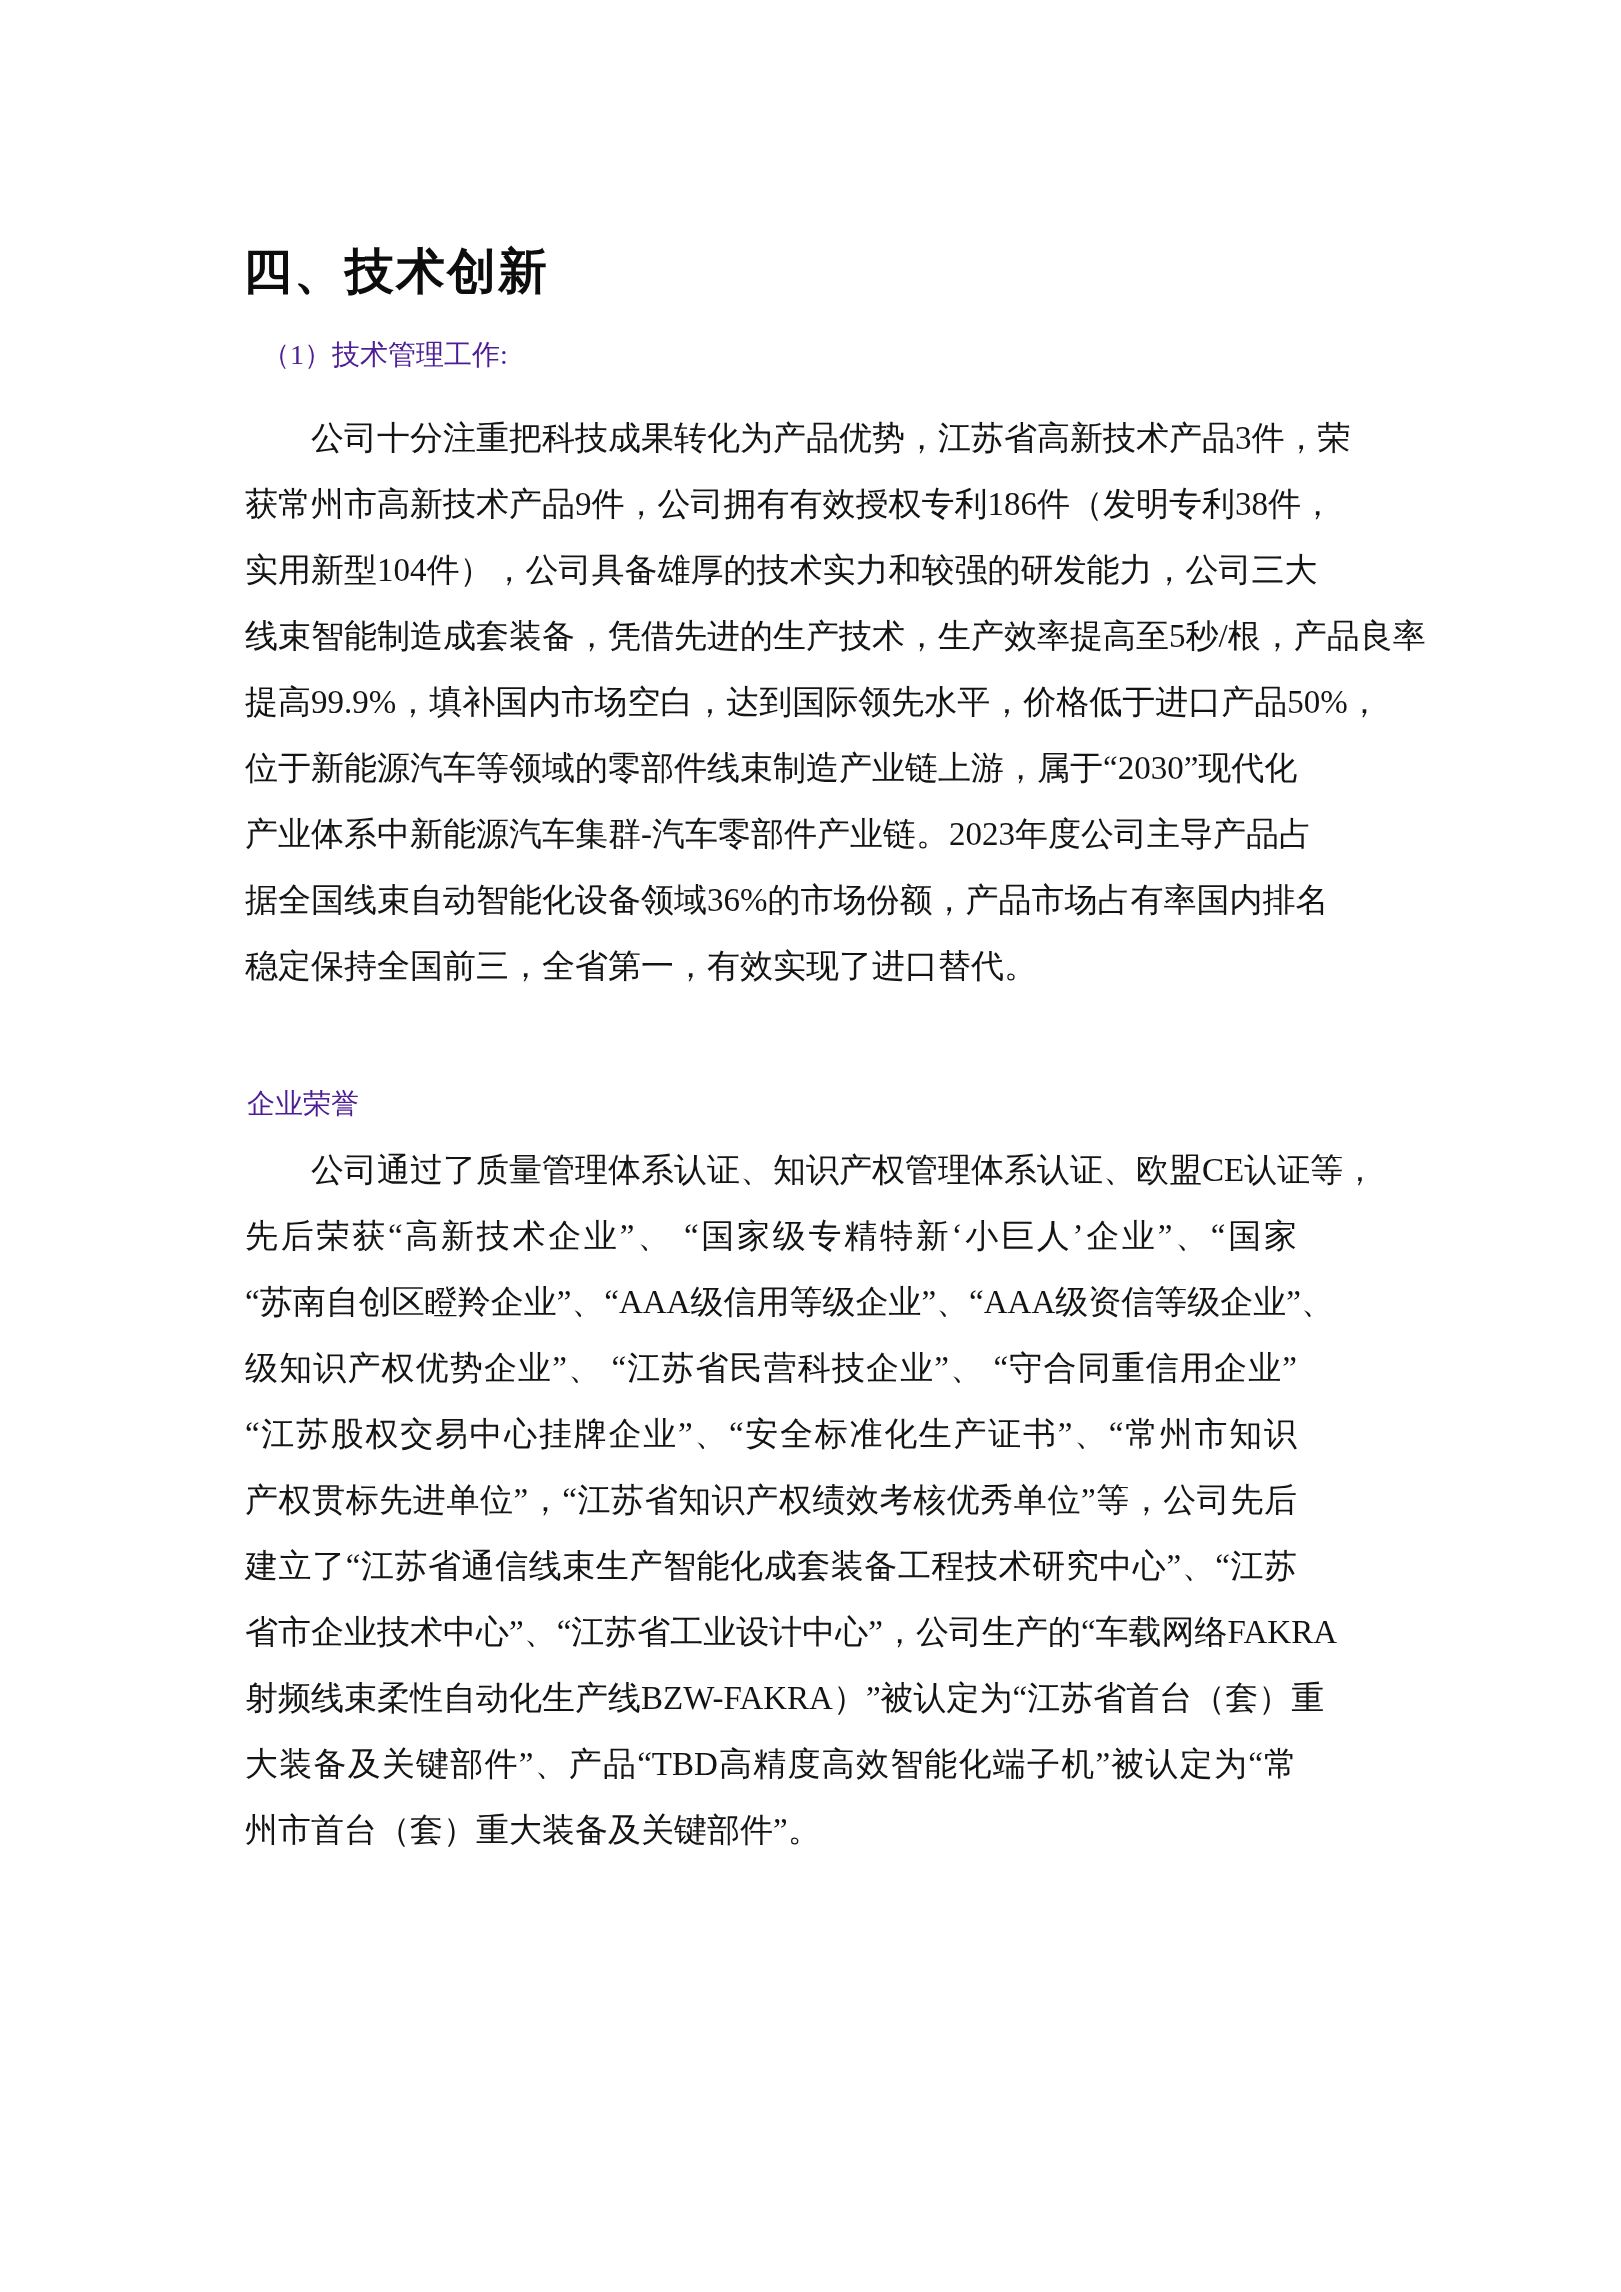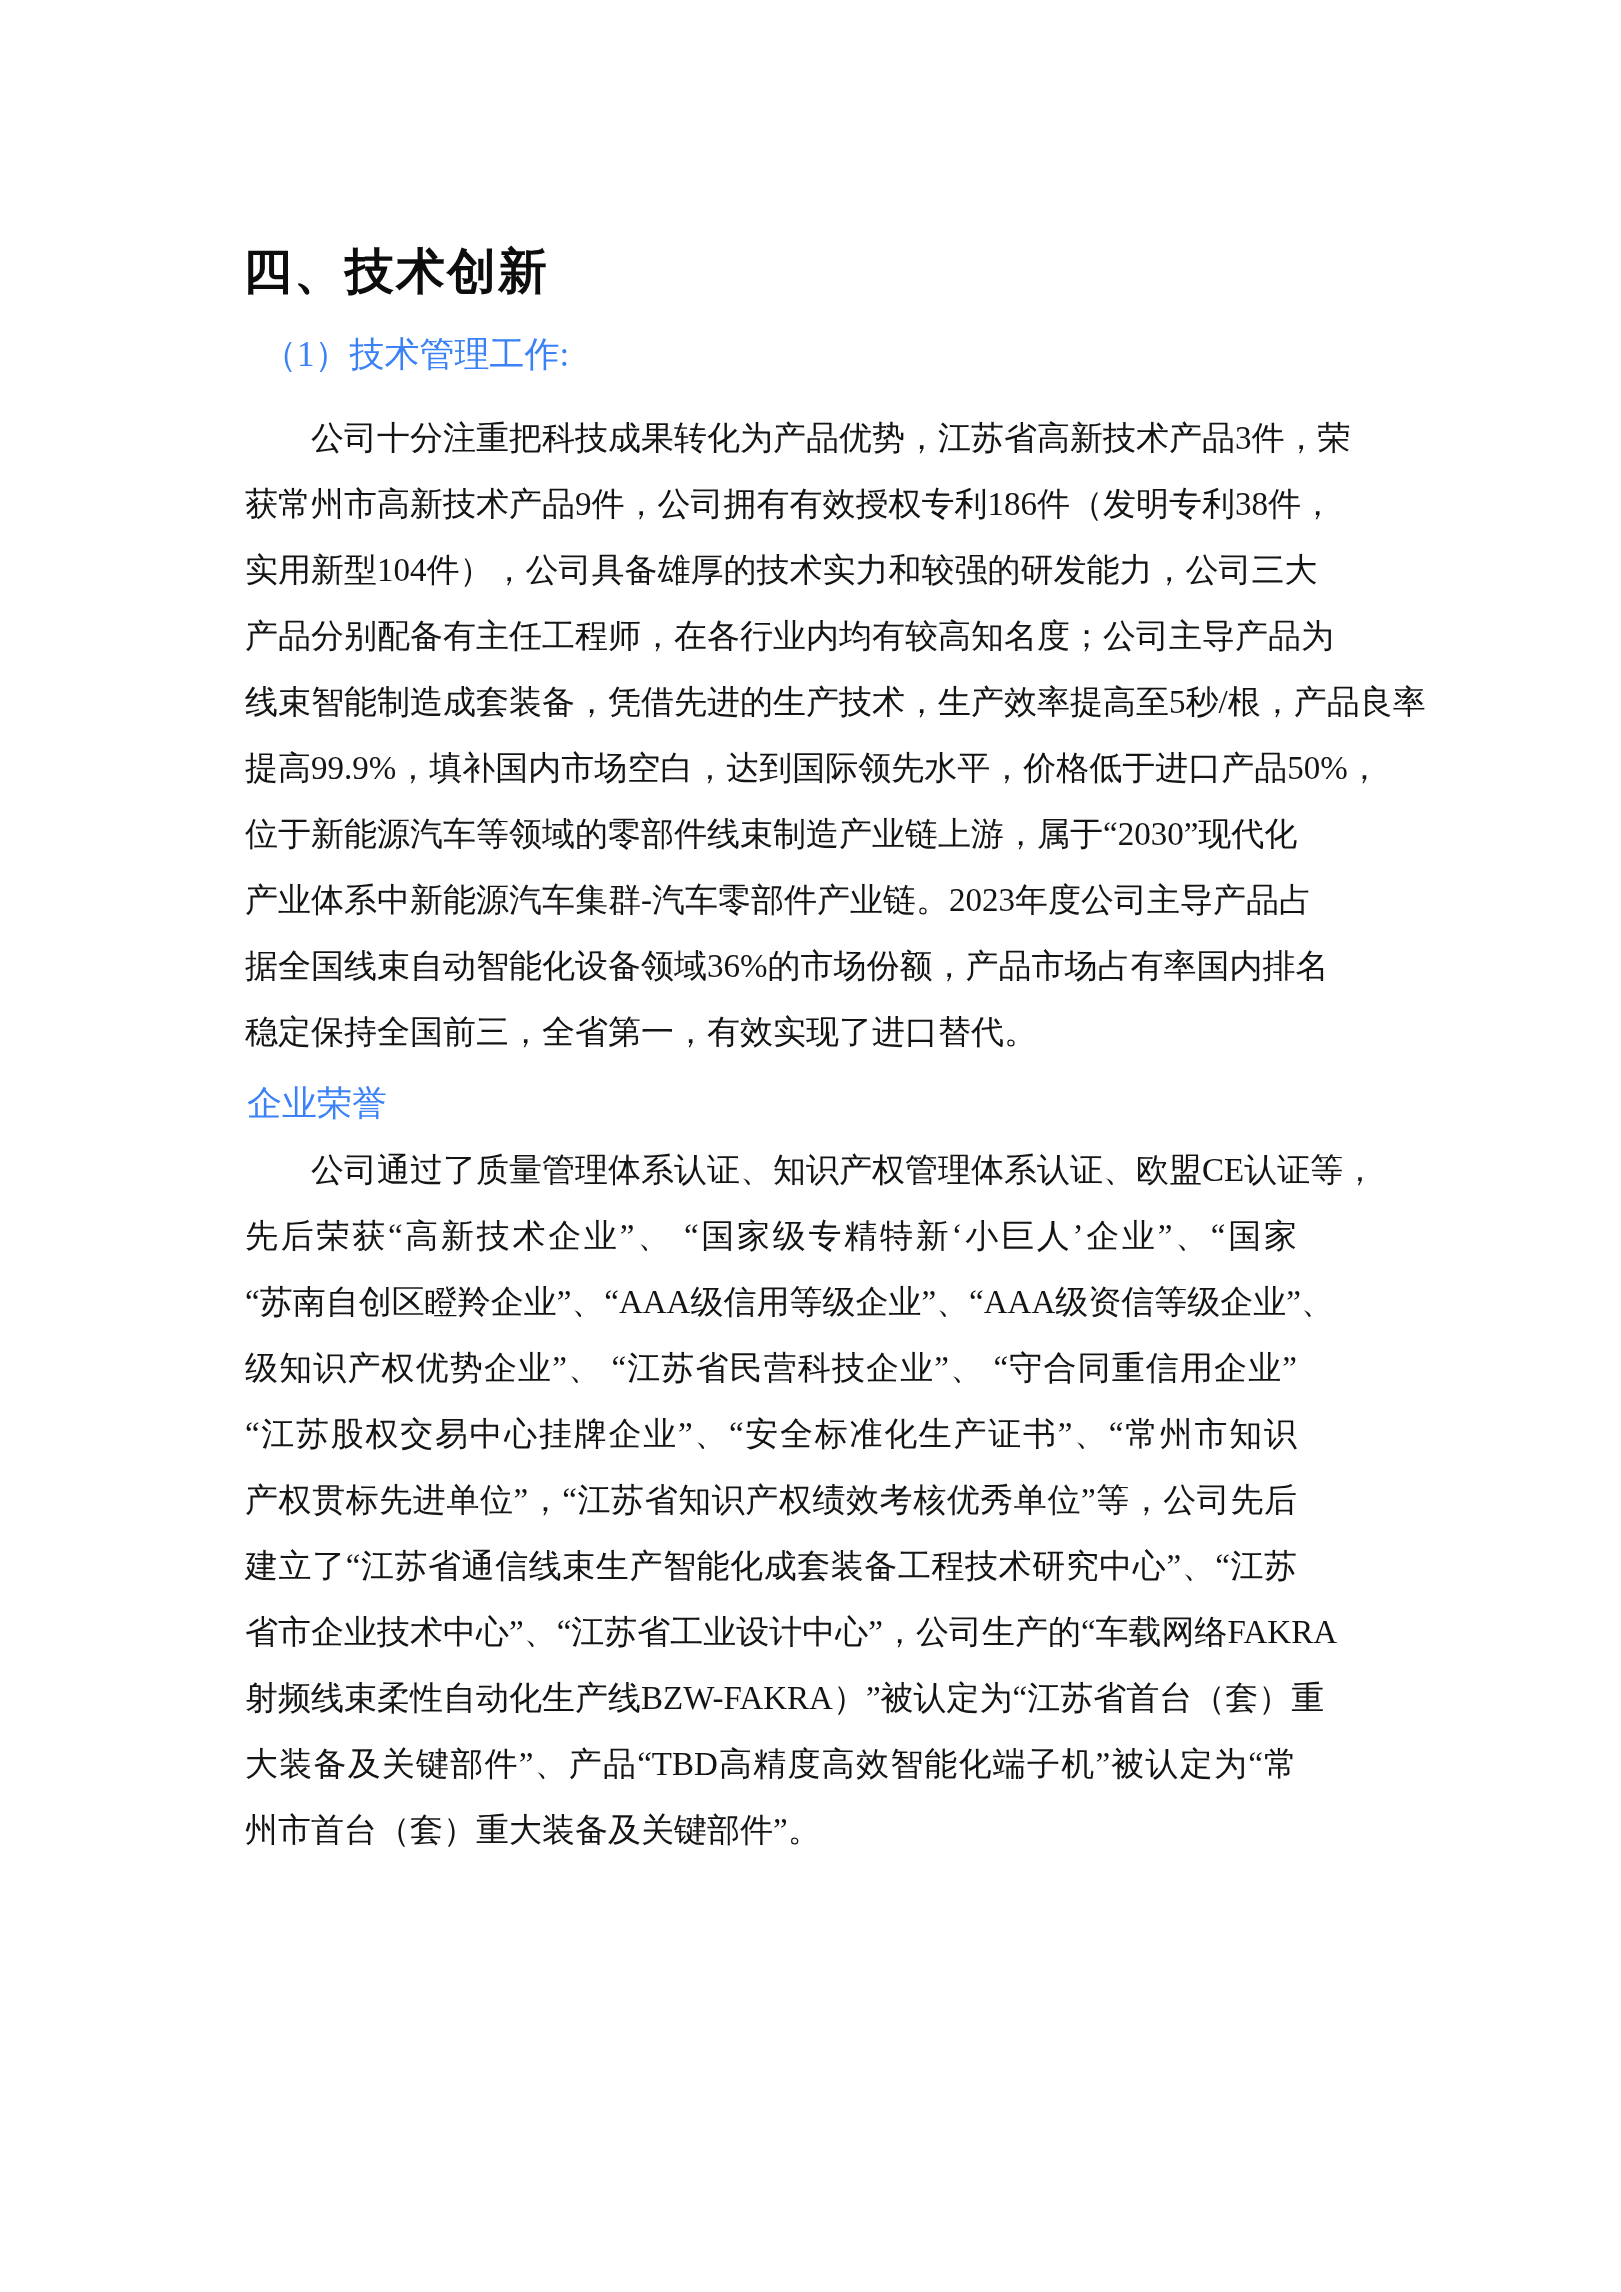--- a/index.html
+++ b/index.html
@@ -23,23 +23,23 @@
     font-family: "Liberation Sans", "DejaVu Sans", sans-serif;
     font-size: 49px;
     font-weight: 700;
     line-height: 1.1;
     letter-spacing: 2px;
     color: #0d0d0d;
     white-space: nowrap;
   }
   .subheading {
     position: absolute;
-    font-size: 35px;
+    font-size: 28px;
     line-height: 39px;
-    color: #3b82f6;
+    color: #4c1d95;
     white-space: nowrap;
   }
   #sub-tech {
     left: 262px;
     top: 335px;
   }
   #sub-honors {
     left: 247px;
     top: 1084px;
   }
@@ -74,21 +74,20 @@
 <div id="page">
 
   <h1 id="doc-title">四、技术创新</h1>
 
   <div id="sub-tech" class="subheading">（1）技术管理工作:</div>
 
   <div id="para-tech" class="para">
     <div class="pline first">公司十分注重把科技成果转化为产品优势，江苏省高新技术产品3件，荣</div>
     <div class="pline">获常州市高新技术产品9件，公司拥有有效授权专利186件（发明专利38件，</div>
     <div class="pline">实用新型104件），公司具备雄厚的技术实力和较强的研发能力，公司三大</div>
-    <div class="pline">产品分别配备有主任工程师，在各行业内均有较高知名度；公司主导产品为</div>
     <div class="pline">线束智能制造成套装备，凭借先进的生产技术，生产效率提高至5秒/根，产品良率</div>
     <div class="pline">提高99.9%，填补国内市场空白，达到国际领先水平，价格低于进口产品50%，</div>
     <div class="pline">位于新能源汽车等领域的零部件线束制造产业链上游，属于“2030”现代化</div>
     <div class="pline">产业体系中新能源汽车集群-汽车零部件产业链。2023年度公司主导产品占</div>
     <div class="pline">据全国线束自动智能化设备领域36%的市场份额，产品市场占有率国内排名</div>
     <div class="pline last">稳定保持全国前三，全省第一，有效实现了进口替代。</div>
   </div>
 
   <div id="sub-honors" class="subheading">企业荣誉</div>
 

